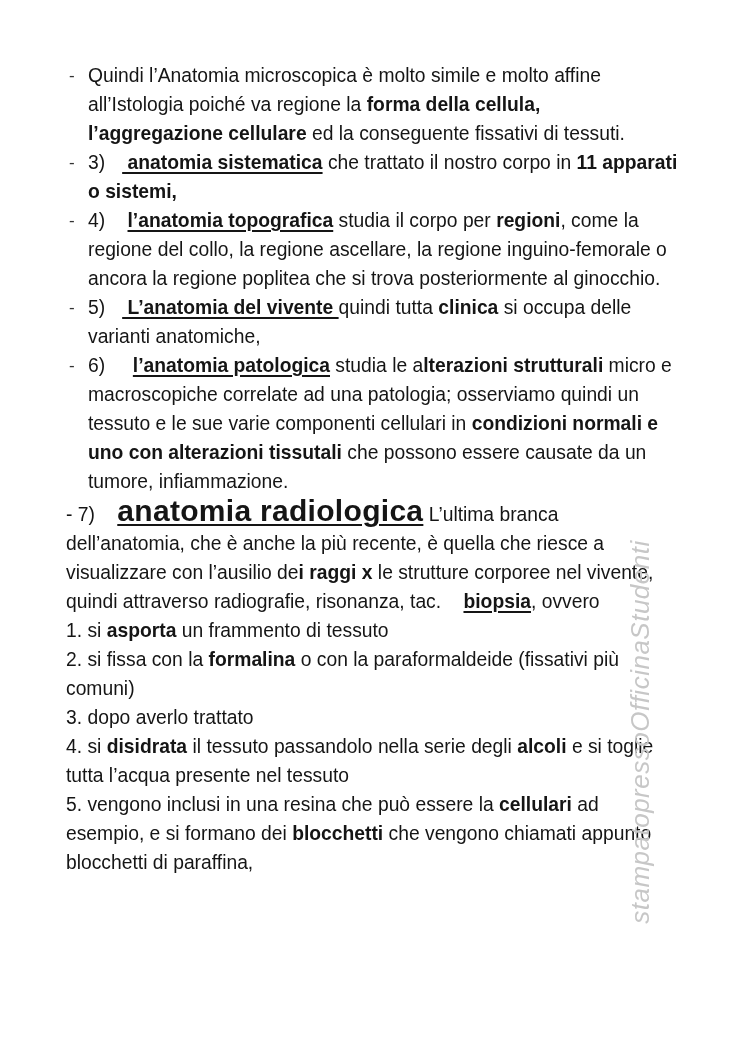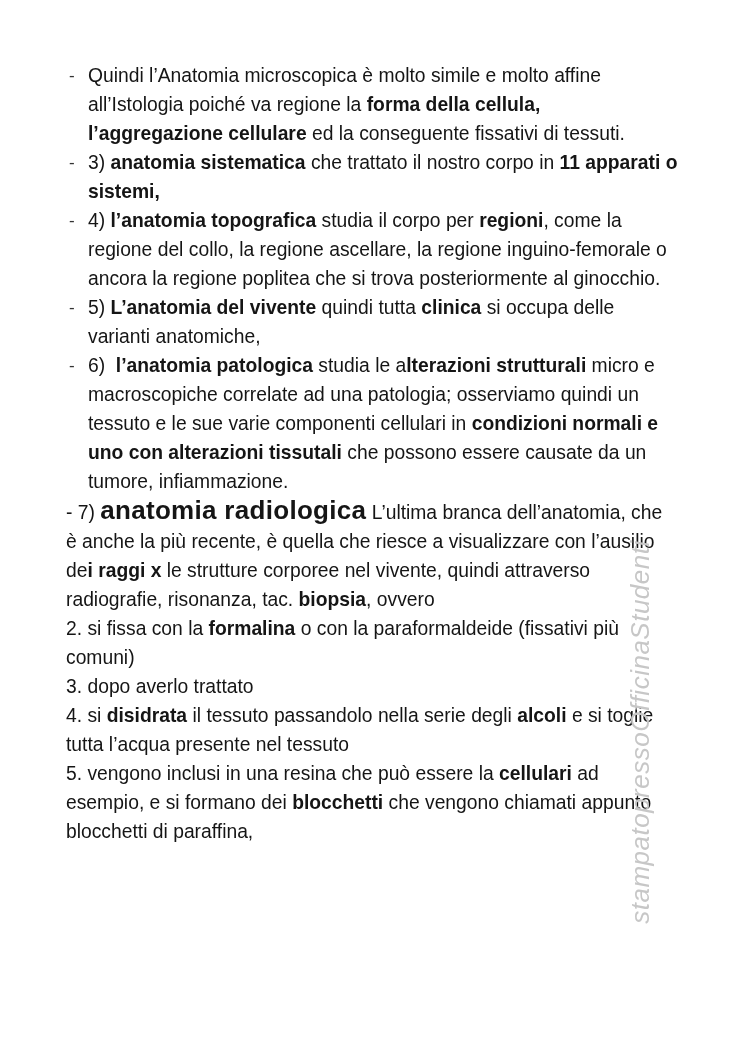--- a/index.html
+++ b/index.html
@@ -29,25 +29,27 @@
   }
   .block.bullet .marker {
     position: absolute;
     left: 3px;
     top: 0;
     font-size: 17px;
     color: #333;
   }
   .b { font-weight: bold; }
   .u {
+    text-decoration: underline;
     text-decoration-thickness: 2px;
     text-underline-offset: 3px;
+    margin-left: 17px;
   }
   .lg {
-    font-size: 26px;
+    font-size: 30px;
     letter-spacing: 0.3px;
   }
   .watermark {
     position: absolute;
     left: 447px;
     top: 716px;
     width: 386px;
     height: 32px;
     transform: rotate(-90deg);
     transform-origin: center center;
@@ -64,19 +66,20 @@
 <body>
 
 <div class="page">
   <div class="content">
       <div class="block bullet"><span class="marker">-</span><span>Quindi l’Anatomia microscopica è molto simile e molto affine all’Istologia poiché va regione la </span><span class="b">forma della cellula, l’aggregazione cellulare</span><span> ed la conseguente fissativi di tessuti.</span></div>
       <div class="block bullet"><span class="marker">-</span><span>3)</span><span class="b u"> anatomia sistematica</span><span> che trattato il nostro corpo in </span><span class="b">11 apparati o sistemi,</span></div>
       <div class="block bullet"><span class="marker">-</span><span>4) </span><span class="b u">l’anatomia topografica</span><span> studia il corpo per </span><span class="b">regioni</span><span>, come la regione del collo, la regione ascellare, la regione inguino-femorale o ancora la regione poplitea che si trova posteriormente al ginocchio.</span></div>
       <div class="block bullet"><span class="marker">-</span><span>5)</span><span class="b u"> L’anatomia del vivente </span><span>quindi tutta </span><span class="b">clinica</span><span> si occupa delle varianti anatomiche,</span></div>
       <div class="block bullet"><span class="marker">-</span><span>6)  </span><span class="b u">l’anatomia patologica</span><span> studia le a</span><span class="b">lterazioni strutturali</span><span> micro e macroscopiche correlate ad una patologia; osserviamo quindi un tessuto e le sue varie componenti cellulari in </span><span class="b">condizioni normali e uno con alterazioni tissutali</span><span> che possono essere causate da un tumore, infiammazione.</span></div>
       <div class="block para"><span>- 7) </span><span class="b u lg">anatomia radiologica</span><span> L’ultima branca dell’anatomia, che è anche la più recente, è quella che riesce a visualizzare con l’ausilio de</span><span class="b">i raggi x</span><span> le strutture corporee nel vivente, quindi attraverso radiografie, risonanza, tac. </span><span class="b u">biopsia</span><span>, ovvero</span></div>
+      <div class="block para"><span>1. si </span><span class="b">asporta</span><span> un frammento di tessuto</span></div>
       <div class="block para"><span>2. si fissa con la </span><span class="b">formalina</span><span> o con la paraformaldeide (fissativi più comuni)</span></div>
       <div class="block para"><span>3. dopo averlo trattato</span></div>
       <div class="block para"><span>4. si </span><span class="b">disidrata</span><span> il tessuto passandolo nella serie degli </span><span class="b">alcoli</span><span> e si toglie tutta l’acqua presente nel tessuto</span></div>
       <div class="block para"><span>5. vengono inclusi in una resina che può essere la </span><span class="b">cellulari</span><span> ad esempio, e si formano dei </span><span class="b">blocchetti</span><span> che vengono chiamati appunto blocchetti di paraffina,</span></div>
     </div>
   <div class="watermark">stampatopressoOfficinaStudenti</div>
 </div>
 
 </body></html>

